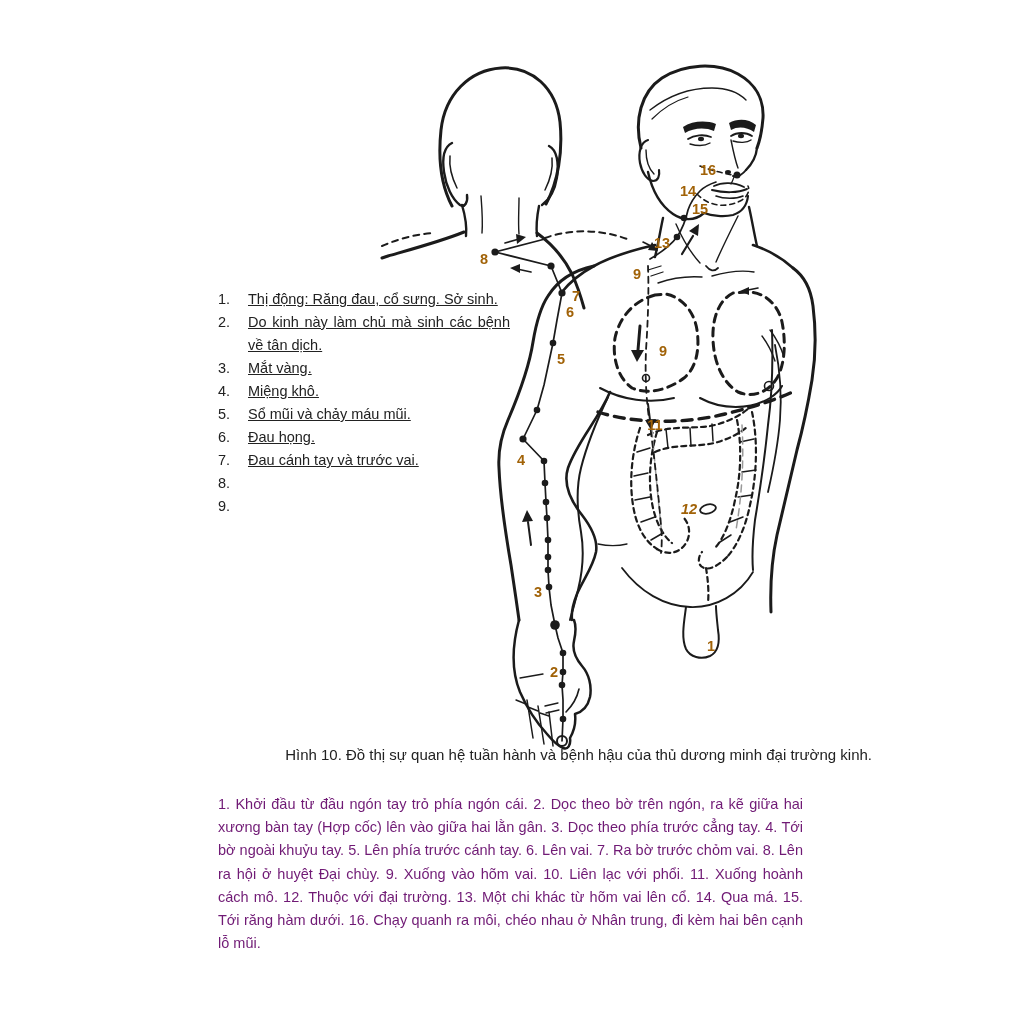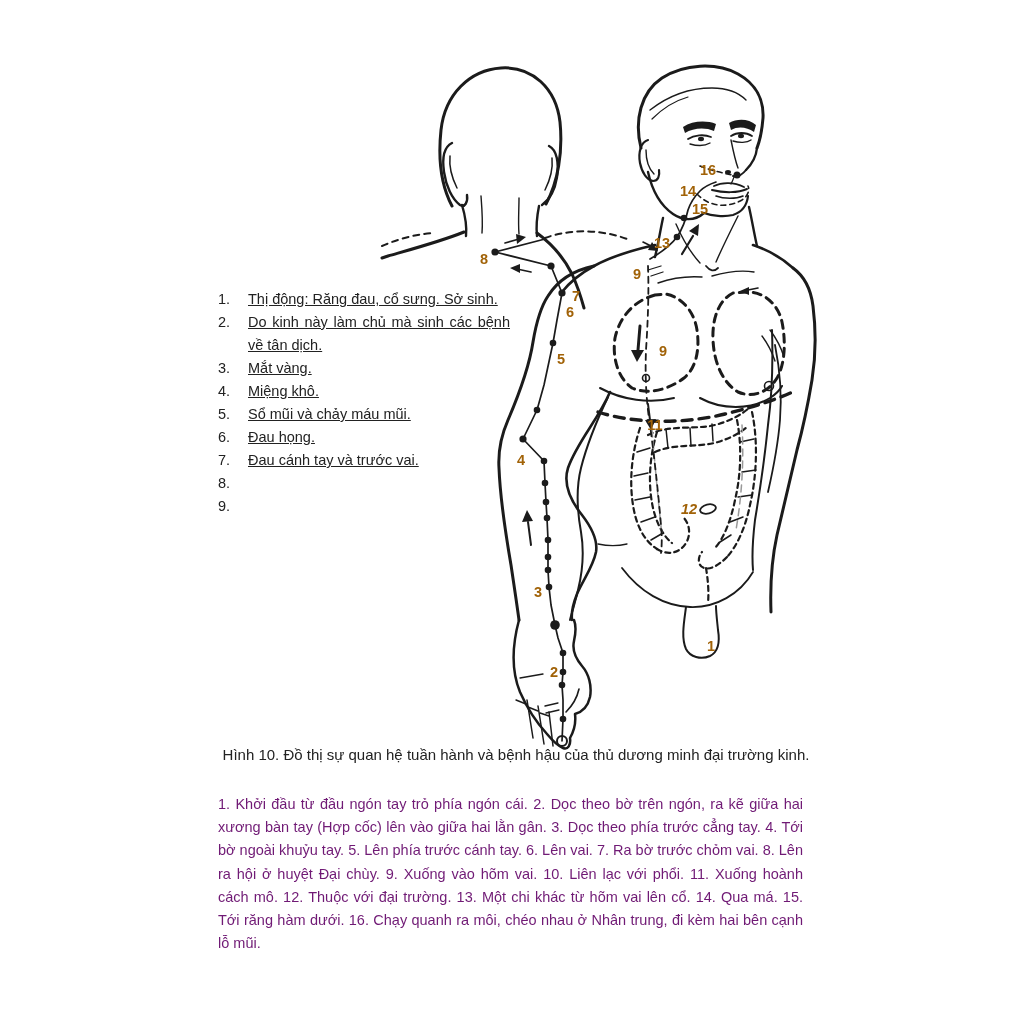--- a/index.html
+++ b/index.html
@@ -15,21 +15,21 @@
     font-size:14.5px;font-weight:600;color:#a16207;letter-spacing:0;margin-top:8px;
   }
   .symptom-list{
     position:absolute;left:218px;top:288px;width:292px;
     font-size:14.5px;line-height:23px;color:#222;
   }
   .sym-row{display:flex;}
   .sym-num{flex:0 0 30px;}
   .sym-text{flex:1;display:block;text-align:justify;text-decoration:underline;}
   .figure-caption{
-    position:absolute;left:160px;top:746px;width:712px;text-align:center;
+    position:absolute;left:160px;top:746px;width:712px;text-align:right;
     font-size:15px;color:#222;
   }
   .description{
     position:absolute;left:218px;top:793px;width:585px;
     font-size:14.5px;line-height:23.2px;text-align:justify;color:#701a75;
   }
   .footer{position:absolute;left:0;top:900px;width:1017px;height:70px;}
 </style>
 </head>
 <body>

